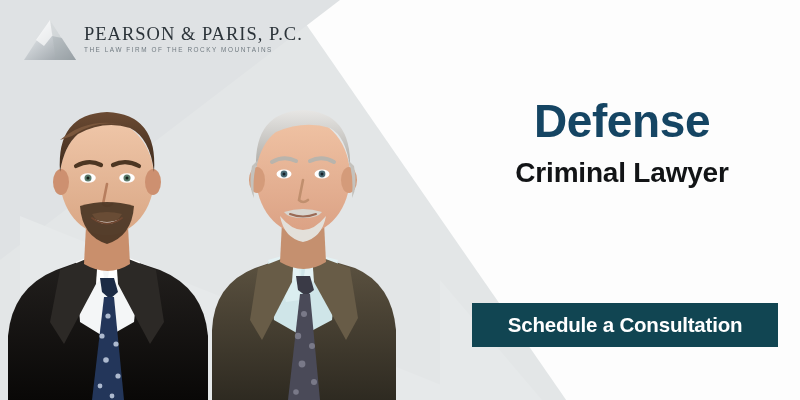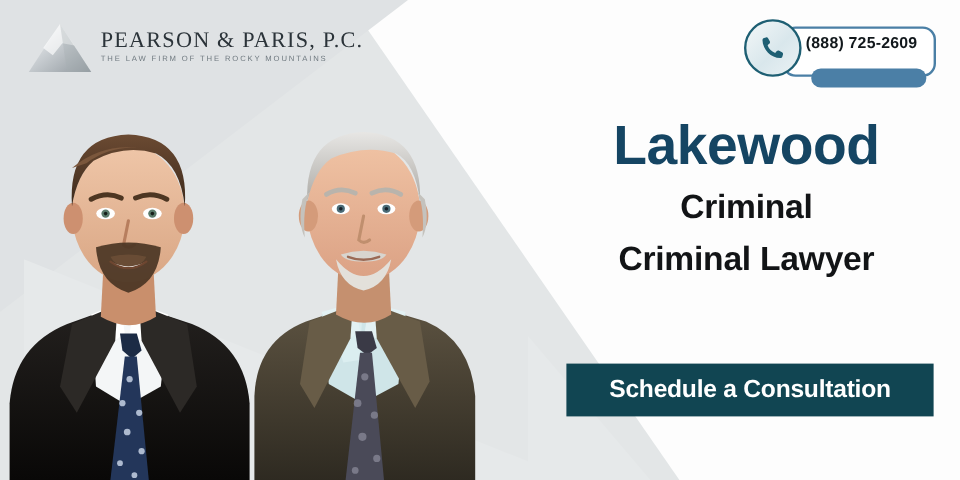--- a/index.html
+++ b/index.html
@@ -267,34 +267,21 @@
         <path d="M28 4 L40 22 L30 20 L22 30 L14 24 Z" fill="#ffffff" opacity=".65"></path>
         <path d="M28 4 L54 44 L34 44 Z" fill="#a7aeb3" opacity=".35"></path>
       </svg>
     </div>
     <div class="logo-text">
       <span class="logo-name">PEARSON &amp; PARIS, P.C.</span>
       <span class="logo-tag">THE LAW FIRM OF THE ROCKY MOUNTAINS</span>
     </div>
   </div>
 
-  <div class="phone-widget">
-    <div class="phone-plate"></div>
-    <div class="phone-pill"></div>
-    <div class="phone-number">(888) 725-2609</div>
-    <div class="phone-circle">
-      <span>
-        <svg width="24" height="24" viewBox="0 0 24 24" xmlns="http://www.w3.org/2000/svg">
-          <path d="M6.3 3.2c.7-.2 1.5.1 1.9.8l1.3 2.4c.4.7.2 1.5-.4 2l-1.1.9c-.2.2-.3.5-.2.8.5 1.3 1.3 2.5 2.3 3.5s2.2 1.8 3.5 2.3c.3.1.6 0 .8-.2l.9-1.1c.5-.6 1.3-.8 2-.4l2.4 1.3c.7.4 1 1.2.8 1.9l-.5 1.6c-.2.8-1 1.3-1.8 1.3C10.5 20.3 3.7 13.5 3.4 5.5c0-.8.5-1.6 1.3-1.8l1.6-.5z" fill="#1e5f73"></path>
-        </svg>
-      </span>
-    </div>
-  </div>
 
   <div class="right-col">
-    <h1 class="headline-city">Lakewood</h1>
-    <h2 class="headline-sub">Criminal</h2>
+    <h1 class="headline-city">Defense</h1>
     <h2 class="headline-sub">Criminal Lawyer</h2>
   </div>
 
   <button class="cta-button">Schedule a Consultation</button>
 
 </div>
 
 </body></html>

